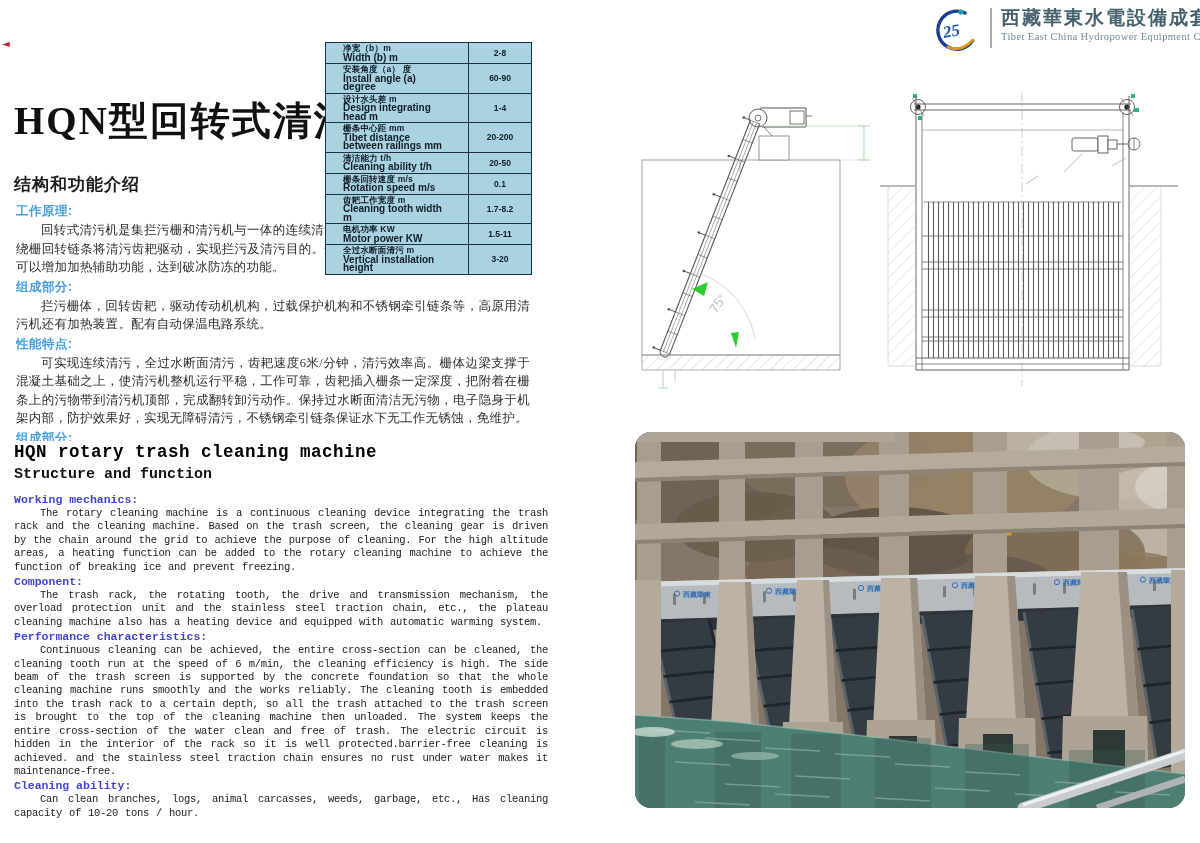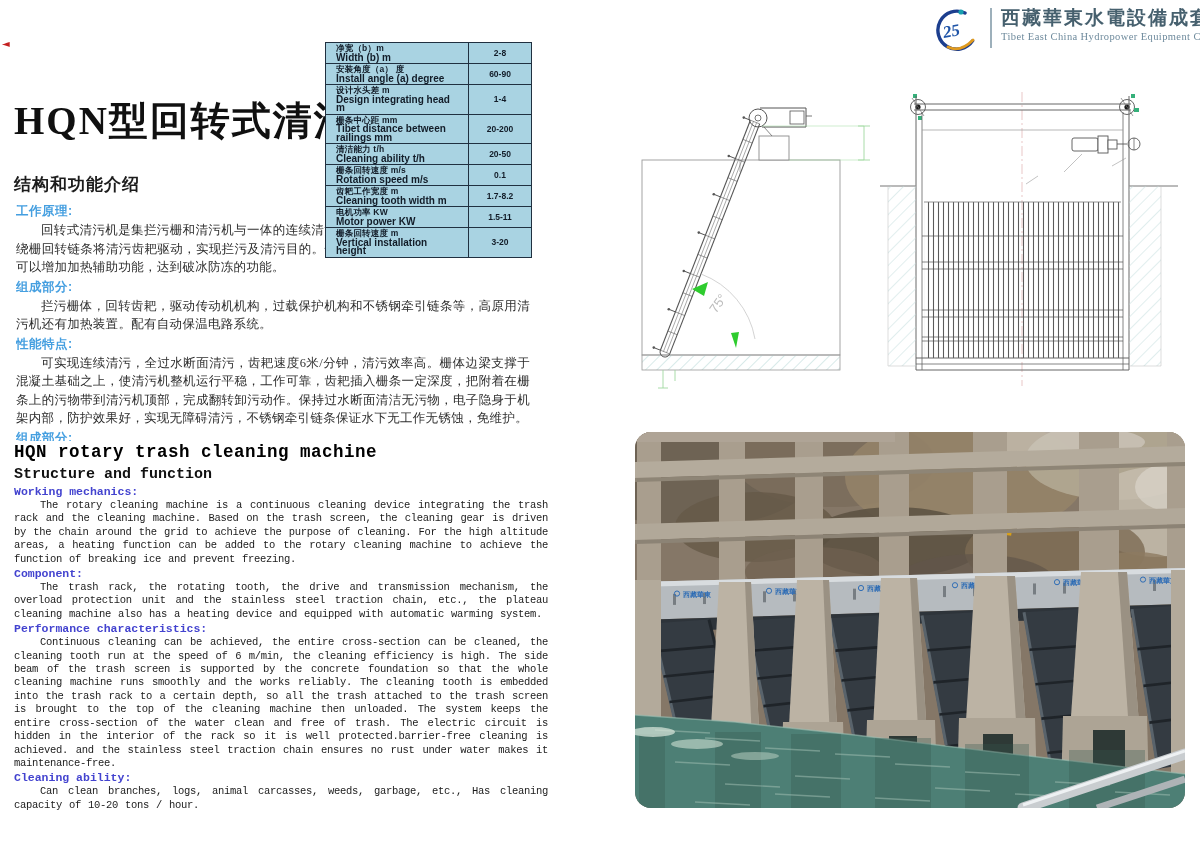--- a/index.html
+++ b/index.html
@@ -18,27 +18,27 @@
 
   
   .title-cn{left:14px;top:94px;font-family:"Liberation Serif","DejaVu Serif",serif;font-size:39px;font-weight:700;letter-spacing:2px;color:#101010;white-space:nowrap}
   .subtitle-cn{left:14px;top:173px;font-family:"Liberation Serif","DejaVu Serif",serif;font-size:17px;color:#1c1c1c;letter-spacing:1px}
   .cn-flow{left:16px;top:201px;width:514px;height:240px;overflow:hidden;font-family:"Liberation Serif","DejaVu Serif",serif}
   .cn-flow h3{color:#459fe0;font-size:12.5px;font-weight:700;margin:2px 0 1px;font-family:"Liberation Sans",sans-serif;letter-spacing:.5px}
   .cn-flow p{font-size:12.5px;line-height:18.5px;color:#2d2d2d;text-align:justify;text-indent:2em;letter-spacing:.3px}
 
   .en-flow{left:14px;top:442px;width:534px;font-family:"Liberation Mono","DejaVu Sans Mono",monospace}
   .en-flow h1{font-size:17.5px;font-weight:700;letter-spacing:.5px;color:#000;margin-bottom:4px;white-space:nowrap}
-  .en-flow h2{font-size:15px;font-weight:700;color:#111;margin-bottom:2px}
+  .en-flow h2{font-size:15px;font-weight:700;color:#111;margin-bottom:10px}
   .en-flow h3{color:#4343cf;font-size:11.5px;font-weight:700;margin:1px 0}
   .en-flow p{font-size:10.5px;line-height:13.4px;color:#1b1b1b;text-align:justify;text-indent:26px;letter-spacing:-.3px;word-spacing:1px}
 
   
   .spec{left:325px;top:42px;border-collapse:collapse;background:#a9d3e2;border:1px solid #17242f}
-  .spec td{border:1px solid #203040;padding:1px 10px;vertical-align:middle}
+  .spec td{border:1px solid #203040;padding:1px 17px;vertical-align:middle}
   .spec .lbl{width:143px}
   .spec .lbl .cn{font-size:8.5px;font-weight:700;color:#121c28;line-height:9.5px;letter-spacing:.2px}
   .spec .lbl .en{font-size:10px;font-weight:700;color:#121c28;line-height:8.5px}
   .spec .val{width:63px;text-align:center;font-size:8.5px;font-weight:700;color:#121c28}
 
   .drawing{background:#fff}
   .photo{left:635px;top:432px;width:550px;height:376px;border-radius:16px;overflow:hidden}
 </style>
 </head>
 <body>
@@ -163,21 +163,21 @@
       </tr>
       <tr>
         <td class="lbl">
           <div class="cn">电机功率 KW</div>
           <div class="en">Motor power KW</div>
         </td>
         <td class="val">1.5-11</td>
       </tr>
       <tr>
         <td class="lbl">
-          <div class="cn">栅条回转速度 m</div>
+          <div class="cn">全过水断面清污 m</div>
           <div class="en">Vertical installation height</div>
         </td>
         <td class="val">3-20</td>
       </tr>
     </tbody>
 </table>
 
 <svg class="abs drawing" style="left:612px;top:86px" width="280" height="312" viewBox="0 0 280 312">
   <defs>
     <pattern id="hatchT" width="8" height="8" patternUnits="userSpaceOnUse" patternTransform="rotate(45)">

